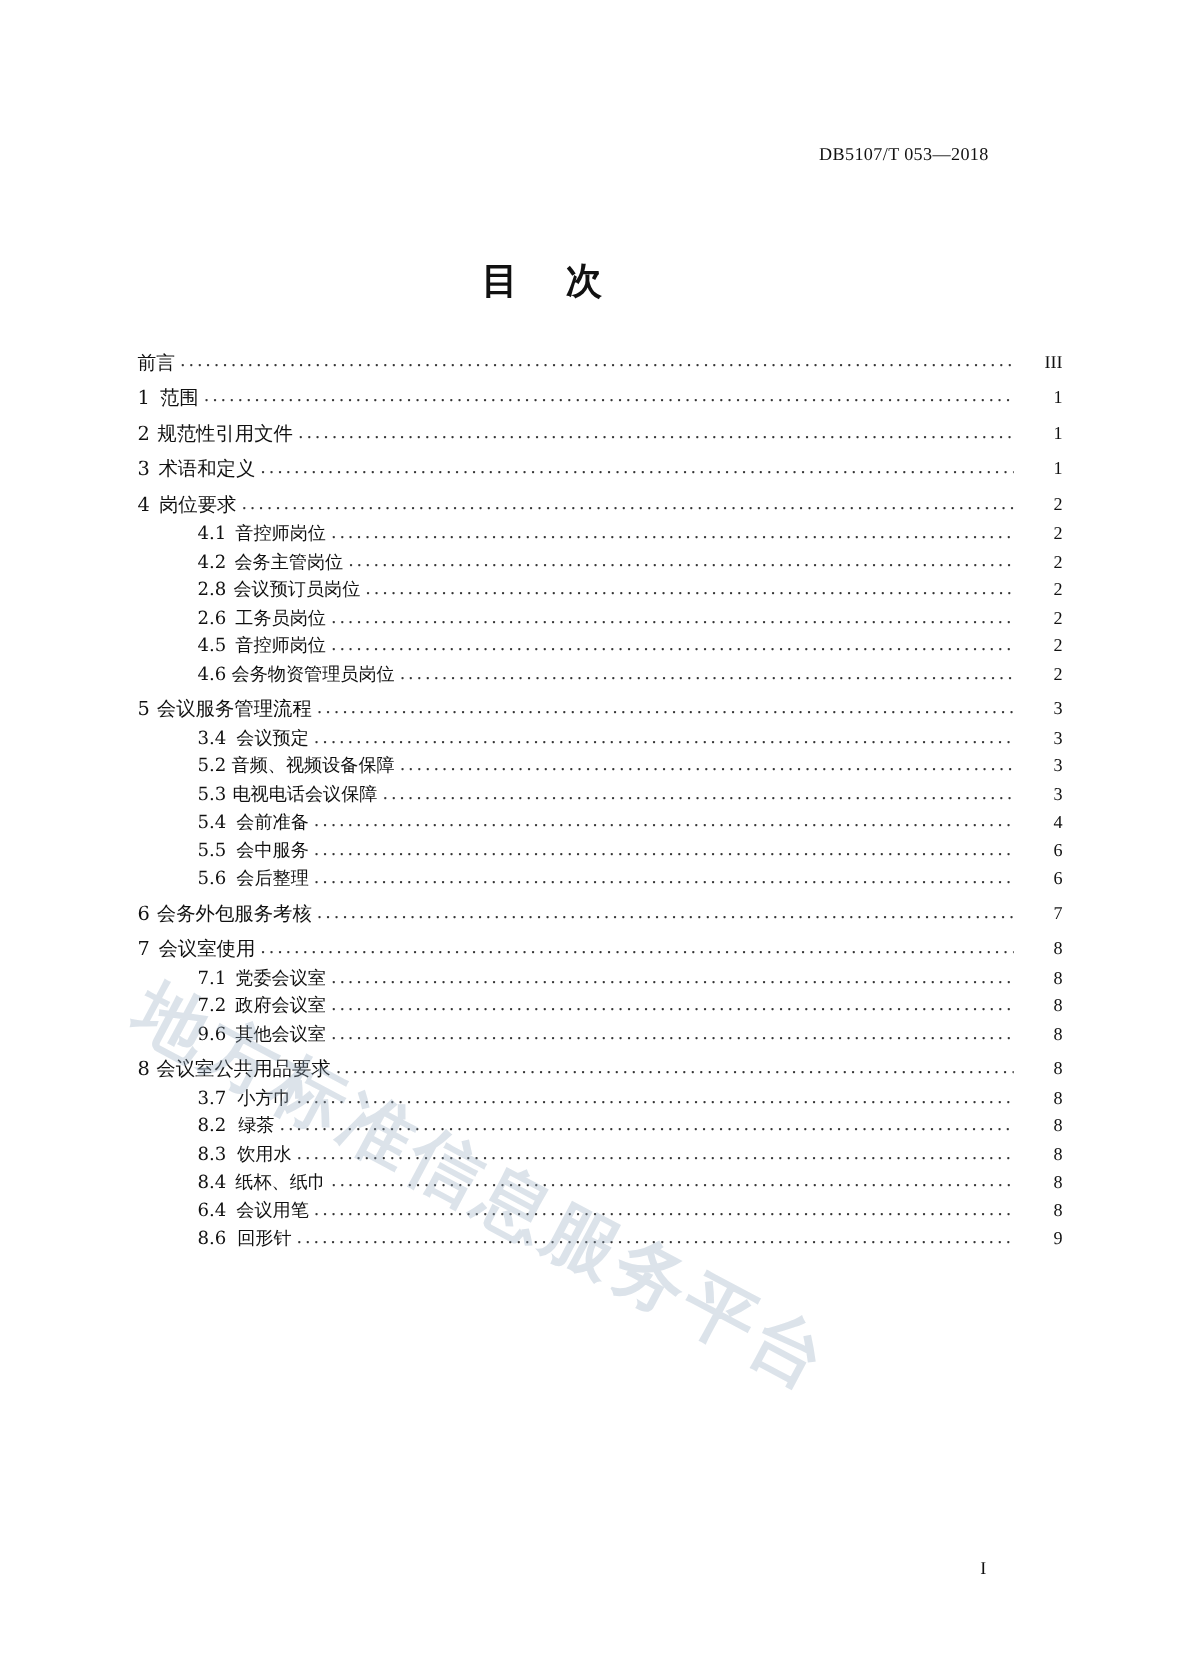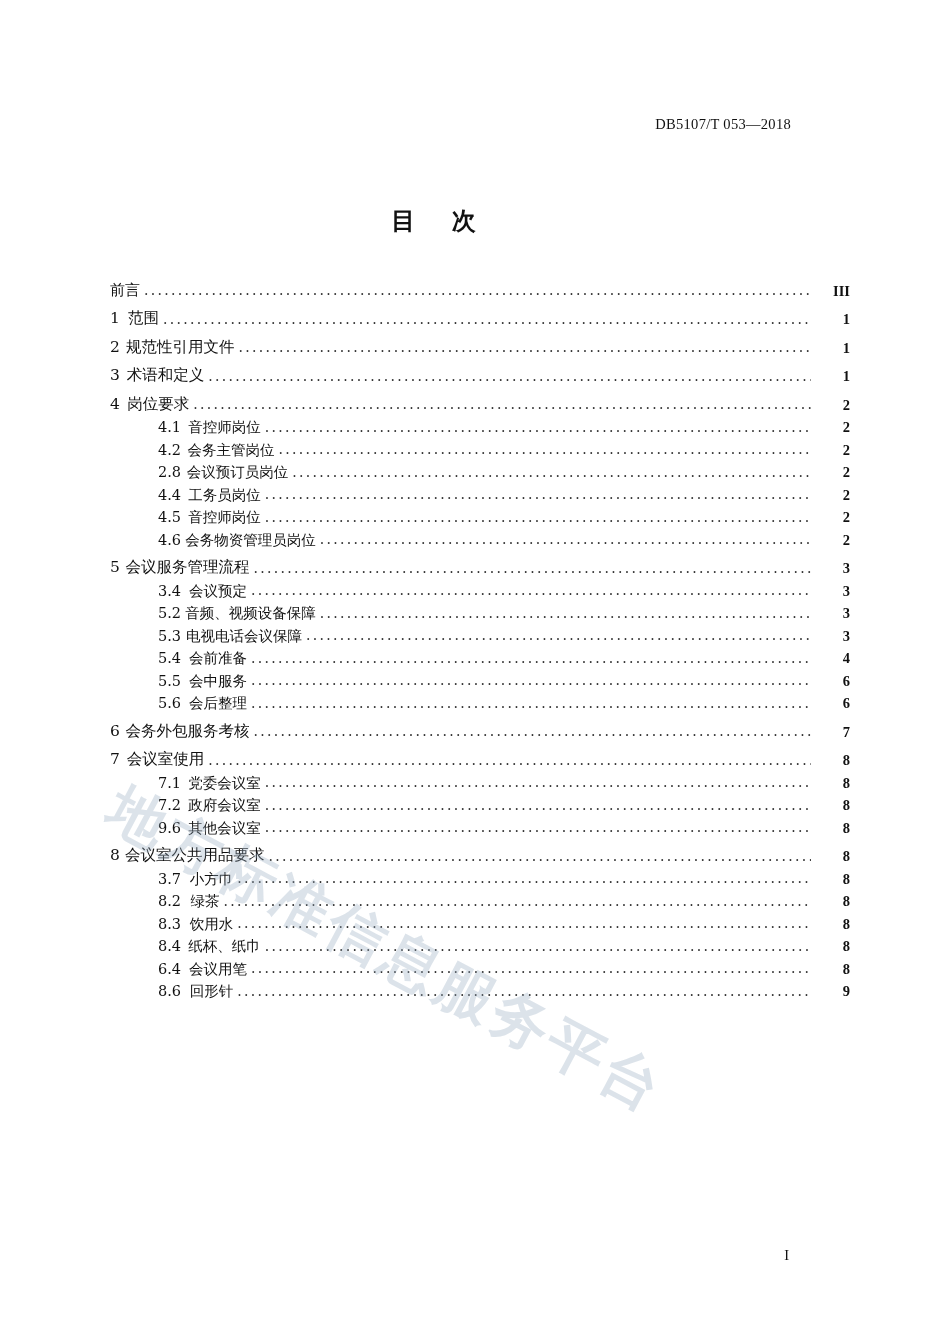--- a/index.html
+++ b/index.html
@@ -25,34 +25,34 @@
     letter-spacing: 0.3px;
     color: #111;
   }
   .doc-title {
     position: absolute;
     top: 205px;
     left: 0;
     width: 100%;
     text-align: center;
     font-family: "DejaVu Serif", "Liberation Serif", serif;
-    font-size: 24px;
+    font-size: 29px;
     font-weight: bold;
     letter-spacing: 14px;
     color: #111;
   }
   .toc {
     position: absolute;
     top: 283px;
     left: 110px;
     width: 740px;
   }
   .toc-row {
     display: flex;
-    align-items: flex-end;
+    align-items: flex-start;
     font-size: 15px;
     line-height: 1.0;
     color: #111;
     white-space: nowrap;
   }
   .toc-row.lvl1 {
     margin-top: 13px;
     font-size: 15.5px;
   }
   .toc-row.lvl2 {
@@ -81,21 +81,20 @@
     letter-spacing: 2.3px;
     color: #333;
     transform: translateY(-1px);
   }
   .pageno {
     padding-left: 5px;
     min-width: 34px;
     text-align: right;
     font-family: "Liberation Serif", serif;
     font-size: 14.5px;
-    font-weight: bold;
   }
   .footer-page {
     position: absolute;
     bottom: 80px;
     right: 92px;
     font-family: "Liberation Serif", serif;
     font-size: 14.5px;
     color: #111;
   }
   .watermark {
@@ -171,21 +170,21 @@
         <span class="leader">...........................................................................................................................................</span>
         <span class="pageno">2</span>
       </div>
       <div class="toc-row lvl2">
         <span class="num">2.8</span>
         <span class="label">会议预订员岗位</span>
         <span class="leader">...........................................................................................................................................</span>
         <span class="pageno">2</span>
       </div>
       <div class="toc-row lvl2">
-        <span class="num">4.4</span>
+        <span class="num">2.6</span>
         <span class="label">工务员岗位</span>
         <span class="leader">...........................................................................................................................................</span>
         <span class="pageno">2</span>
       </div>
       <div class="toc-row lvl2">
         <span class="num">4.5</span>
         <span class="label">音控师岗位</span>
         <span class="leader">...........................................................................................................................................</span>
         <span class="pageno">2</span>
       </div>

